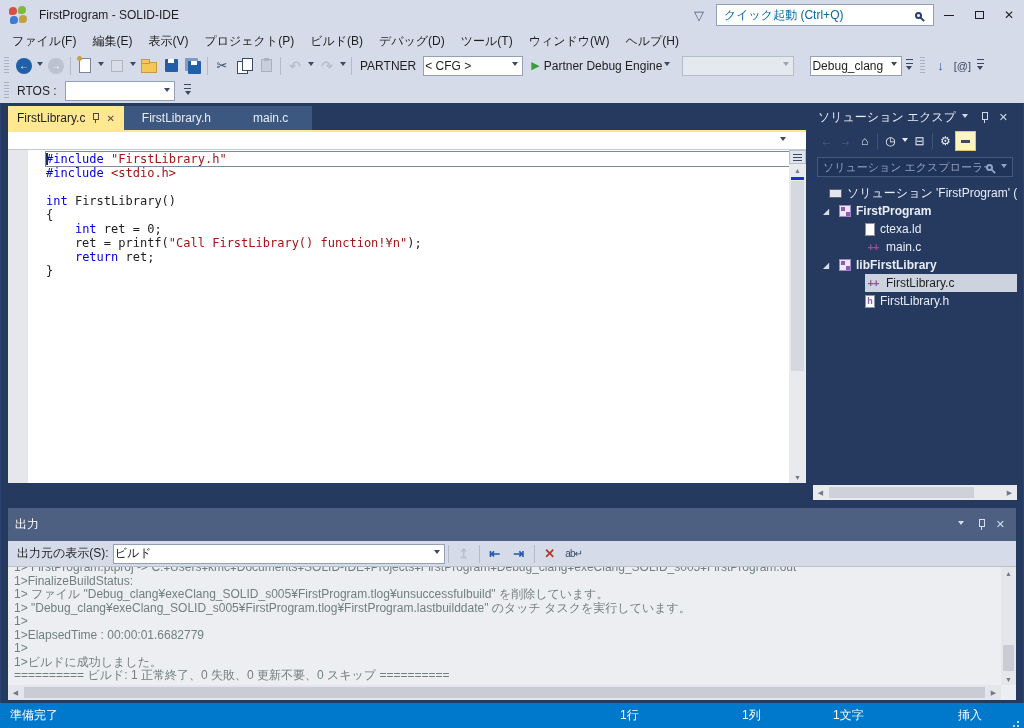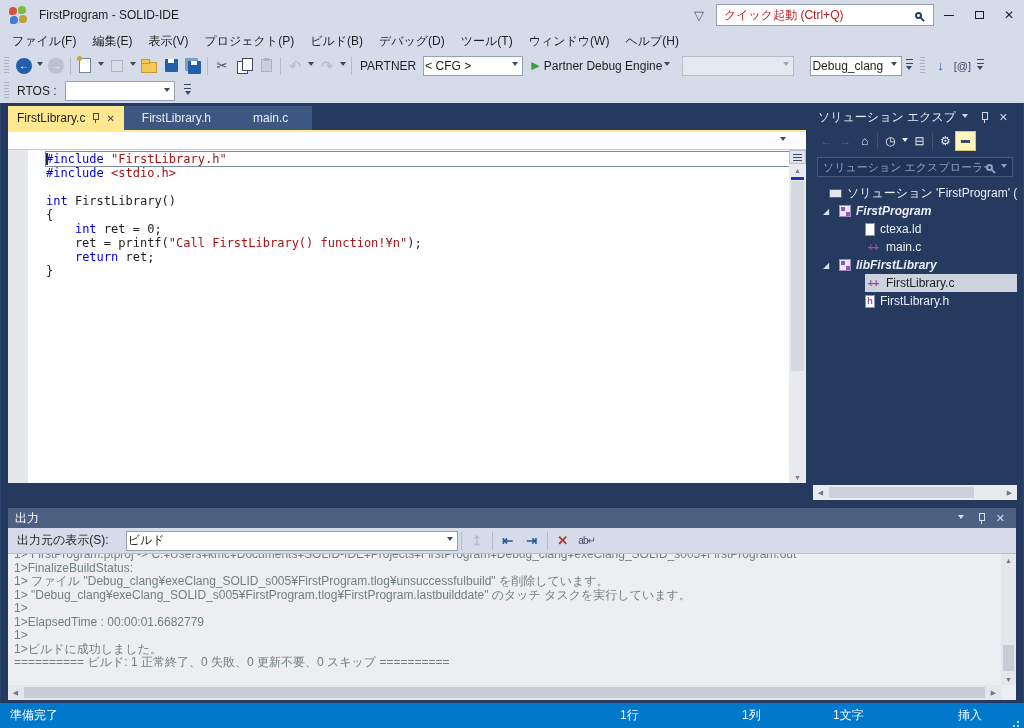--- a/index.html
+++ b/index.html
@@ -13,21 +13,21 @@
   .app-icon { width:18px; height:18px; position:relative; margin-left:9px; }
   .app-icon i { position:absolute; width:8px; height:8px; border-radius:50% 50% 50% 2px; }
   .app-icon .p1{ left:0; top:1px; background:#d94f43; }
   .app-icon .p2{ left:9px; top:0; background:#7fb93e; }
   .app-icon .p3{ left:1px; top:10px; background:#3f7ad6; }
   .app-icon .p4{ left:10px; top:9px; background:#c0a23c; }
   .title-text { margin-left:12px; }
   .tb-spacer { flex:1; }
   .feedback { color:#49597c; font-size:13px; margin-right:12px; }
   .quick-launch { width:218px; height:22px; background:#fff; border:1px solid #93a0b5;
-                  display:flex; align-items:center; padding:0 7px; color:#b91c1c; }
+                  display:flex; align-items:center; padding:0 7px; color:#0369a1; }
   .mag { width:7px; height:7px; border:2px solid #2a3f66; border-radius:50%; position:relative; margin-left:auto; margin-right:4px;}
   .mag::after { content:""; position:absolute; width:6px; height:2px; background:#2a3f66;
                 transform:rotate(45deg); right:-5px; bottom:-3px; }
   .win-btn { width:30px; height:30px; display:flex; align-items:center; justify-content:center; }
   .glyph-min { width:10px; height:1px; background:#1e1e1e; }
   .glyph-restore { width:9px; height:8px; border:1px solid #1e1e1e; position:relative; background:#d6dbe9; }
   .glyph-restore::before { content:""; position:absolute; left:2px; top:-3px; width:9px; height:8px;
                            border:1px solid #1e1e1e; z-index:-1; }
   .glyph-close { font-size:12px; }
 
@@ -133,44 +133,44 @@
                display:flex; align-items:center; padding:0 5px; color:#93a1ba; font-size:11px; }
   .se-search .t { flex:1; white-space:nowrap; overflow:hidden; }
   .se-search .mag { border-color:#8fa3c6; margin-right:8px; }
   .se-search .mag::after { background:#8fa3c6; }
   .se-search .tri { border-top-color:#8fa3c6; }
   .se-tree { flex:1; padding-top:5px; overflow:hidden; }
   .tree-row { display:flex; align-items:center; height:18px; white-space:nowrap; }
   .expander { width:16px; font-size:8px; color:#d8dee9; }
   .tree-inner { display:flex; align-items:center; flex:1; height:18px; }
   .tree-row.selected .tree-inner { background:#cdd2df; color:#1e1e1e; }
-  .tree-label.bold { font-weight:bold;font-style:italic; }
+  .tree-label.bold { font-weight:bold; }
   .ti { width:16px; height:14px; margin-right:5px; display:inline-flex; align-items:center; justify-content:center; }
   .ti-solution { width:13px; height:9px; background:#e4e6ec; border:1px solid #5a6478; }
   .ti-project { width:12px; height:12px; background:#ece7f5; border:1px solid #9f86c8; position:relative; }
   .ti-project::before { content:""; position:absolute; left:1px; top:1px; width:4px; height:4px;
                         background:#8b5bb5; box-shadow:5px 5px 0 #8b5bb5; }
   .ti-file { width:10px; height:13px; background:#fdfdfd; border:1px solid #8a93a5; }
   .ti-c-file { color:#9b4f96; font-weight:bold; font-size:11px; letter-spacing:-1px; }
   .ti-h-file { width:10px; height:13px; background:#fdfdfd; border:1px solid #8a93a5;
                color:#8b5bb5; font-size:9px; font-weight:bold; }
   .se-hscroll { height:15px; background:#e9eaee; display:flex; align-items:center; color:#717a8c; }
   .se-hthumb { width:145px; height:11px; background:#ced1d9; margin:0 1px; }
 
   
   .out-panel { position:absolute; left:8px; top:508px; width:1008px; height:192px; background:#eceef1;
                display:flex; flex-direction:column; }
-  .out-title { height:20px; background:#4d6082; color:#fff; display:flex; align-items:center; padding:0 7px; }
+  .out-title { height:33px; background:#4d6082; color:#fff; display:flex; align-items:center; padding:0 7px; }
   .out-title .t { flex:1; }
   .out-title .tri { border-top-color:#d7deeb; margin:0 7px; }
   .out-title .pin-ic::before { border-color:#d7deeb; } .out-title .pin-ic::after { background:#d7deeb; }
   .out-title .se-close { color:#d7deeb; }
   .out-toolbar { height:26px; background:#d6dbe9; border-bottom:1px solid #b8c0d0; display:flex;
                  align-items:center; padding:0 9px; color:#1e1e1e; }
-  .out-combo { width:332px; margin-left:17px; }
+  .out-combo { width:332px; margin-left:4px; }
   .ot-ic { width:24px; height:20px; display:inline-flex; align-items:center; justify-content:center; font-size:13px; }
   .blue-g { color:#2a57a5; font-weight:bold; }
   .red-g { color:#b03a2e; font-weight:bold; }
   .wrap-g { font-size:10px; color:#3b4a63; letter-spacing:-1px; }
   .out-body { flex:1; position:relative; overflow:hidden; }
   .out-text { position:absolute; left:6px; right:16px; top:-6px; font-family:Liberation Sans, sans-serif;
               font-size:12px; line-height:13.5px; color:#71807d; white-space:nowrap; overflow:hidden; }
   .out-vscroll { position:absolute; right:0; top:0; bottom:0; width:15px; background:#e4e6ea;
                  display:flex; flex-direction:column; align-items:center; color:#717a8c; }
   .ov-thumb { width:11px; height:26px; background:#c9ccd4; margin-top:auto; margin-bottom:2px; }

